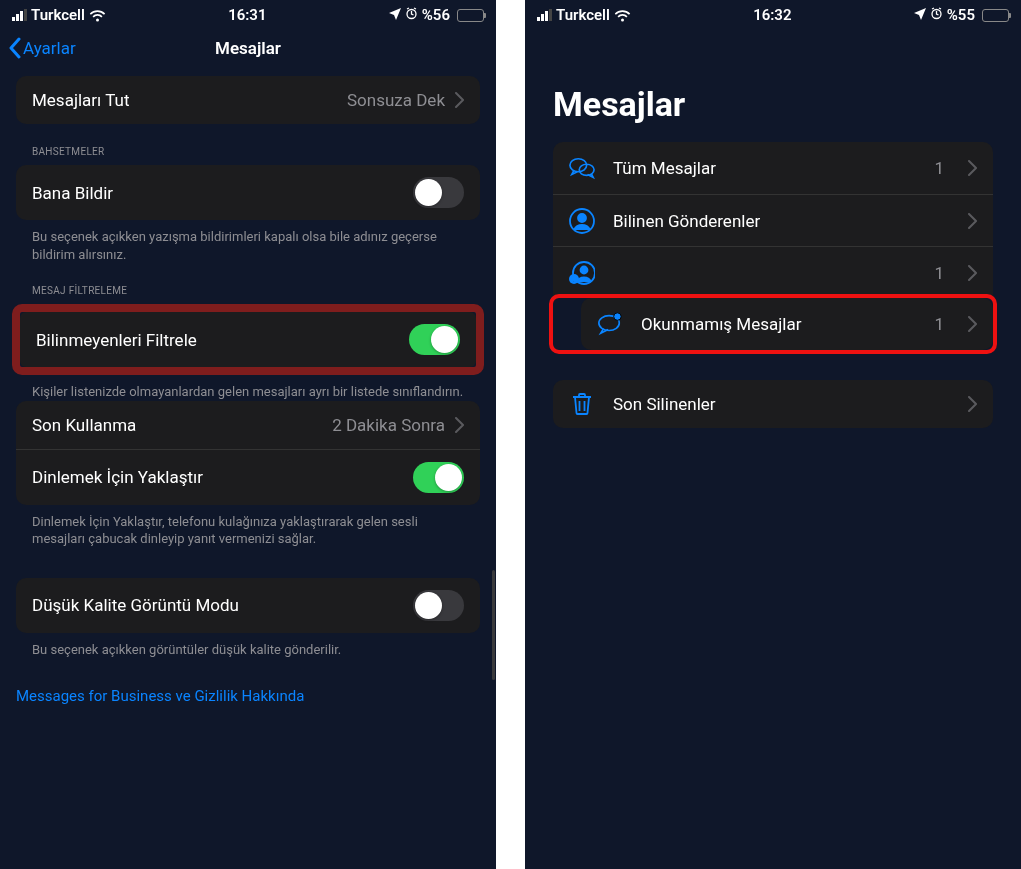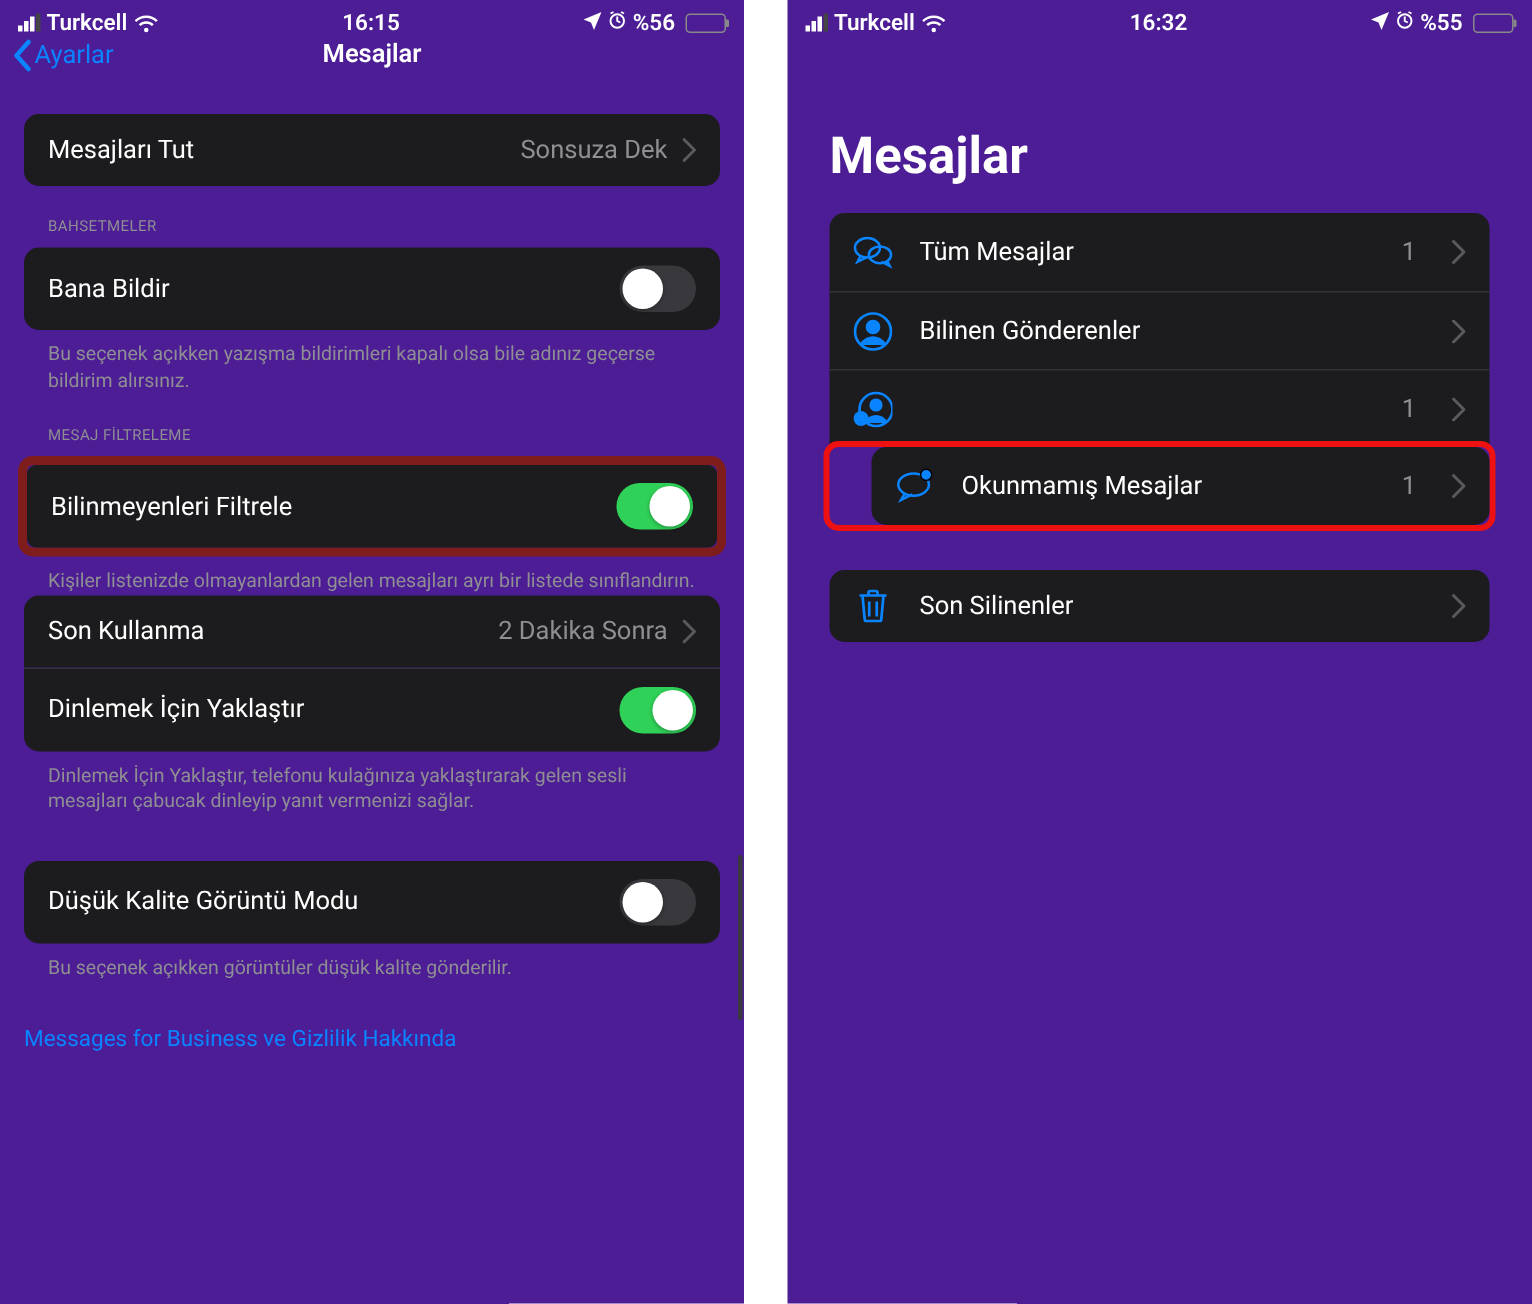--- a/index.html
+++ b/index.html
@@ -5,21 +5,21 @@
   * { box-sizing: border-box; margin: 0; padding: 0; }
   body {
     font-family: -apple-system, BlinkMacSystemFont, "Segoe UI", Roboto, Helvetica, Arial, sans-serif;
     background: #fff;
     width: 1021px;
     height: 869px;
     display: flex;
     overflow: hidden;
   }
   .phone {
-    background: #4c1d95;
+    background: #0f172a;
     color: #fff;
     width: 496px;
     height: 869px;
     position: relative;
     overflow: hidden;
   }
   .phone-left { margin-right: 29px; }
   .status-bar {
     display: flex;
     justify-content: space-between;
@@ -35,21 +35,21 @@
   .signal-bars span:nth-child(2){height:7px;}
   .signal-bars span:nth-child(3){height:10px;}
   .signal-bars span:nth-child(4){height:12px;background:#444;}
   .wifi-icon svg{display:block;}
   .battery {
     width:27px;height:13px;border:1px solid #888;border-radius:3px;position:relative;margin-left:3px;
   }
   .battery::after{content:"";position:absolute;right:-3px;top:3px;width:2px;height:5px;background:#888;border-radius:0 1px 1px 0;}
   .battery-fill{height:100%;background:#fff;border-radius:2px;}
   .nav-bar {
-    display:flex; align-items:flex-start; height:44px; padding:0 8px; position:relative;
+    display:flex; align-items:center; height:44px; padding:0 8px; position:relative;
   }
   .back-button { display:flex; align-items:center; color:#0a84ff; font-size:17px; }
   .back-button svg{margin-right:2px;}
   .nav-title { position:absolute; left:0; right:0; text-align:center; font-size:17px; font-weight:600; pointer-events:none;}
   .content { padding: 0 16px; }
   .phone-right .content { padding: 0 28px; }
   .cell {
     background:#1c1c1e;
     border-radius:10px;
     padding:12px 16px;
@@ -75,21 +75,21 @@
   }
   .toggle {
     width:51px;height:31px;border-radius:16px;position:relative;
   }
   .toggle.on{background:#30d158;}
   .toggle.off{background:#39393d;}
   .knob{width:27px;height:27px;background:#fff;border-radius:50%;position:absolute;top:2px;box-shadow:0 1px 3px rgba(0,0,0,.3);}
   .toggle.on .knob{right:2px;}
   .toggle.off .knob{left:2px;}
   .highlight-box {
-    border:6px solid #7f1d1d; border-radius:10px; padding:0; margin:0 -4px;
+    border:8px solid #7f1d1d; border-radius:10px; padding:0; margin:0 -4px;
   }
   .highlight-box .cell{border-radius:6px;}
   .link-row { padding:28px 0 0; }
   .link-text { color:#0a84ff; font-size:15px; }
   .big-title { font-size:34px; font-weight:700; padding:58px 0 18px; }
   .filter-group .cell { min-height:52px; }
   .filter-cell { display:flex; align-items:center; gap:16px; }
   .filter-left { display:flex; align-items:center; gap:18px; flex:1; }
   .filter-icon { color:#0a84ff; width:26px; display:flex; justify-content:center; }
   .filter-icon svg{display:block;}
@@ -114,21 +114,21 @@
           <span></span>
           <span></span>
         </span>
       <span>Turkcell</span>
       <span class="wifi-icon">
         <svg width="17" height="13" viewBox="0 0 17 13" fill="#fff">
             <path d="M8.5 12.5a1.5 1.5 0 100-3 1.5 1.5 0 000 3zM3.5 7.2a7 7 0 0110 0l-1.2 1.2a5.3 5.3 0 00-7.6 0L3.5 7.2zM.8 4.5A11 11 0 0116.2 4.5l-1.2 1.2a9.3 9.3 0 00-13.2 0L.8 4.5z"></path>
           </svg>
       </span>
     </div>
-    <div>16:15</div>
+    <div>16:31</div>
     <div class="status-right">
       <span><svg width="12" height="12" viewBox="0 0 12 12" fill="#fff">
             <path d="M12 0L0 5l5 2 2 5 5-12z"></path>
           </svg></span>
       <span><svg width="13" height="13" viewBox="0 0 13 13" fill="#fff">
             <circle cx="6.5" cy="7" r="4.5" fill="none" stroke="#fff" stroke-width="1.3"></circle>
             <path d="M6.5 4v3l2 1" stroke="#fff" stroke-width="1.3" fill="none"></path>
             <path d="M2 2l2-1M11 2L9 1" stroke="#fff" stroke-width="1.3"></path>
           </svg></span>
       <span>%56</span>

